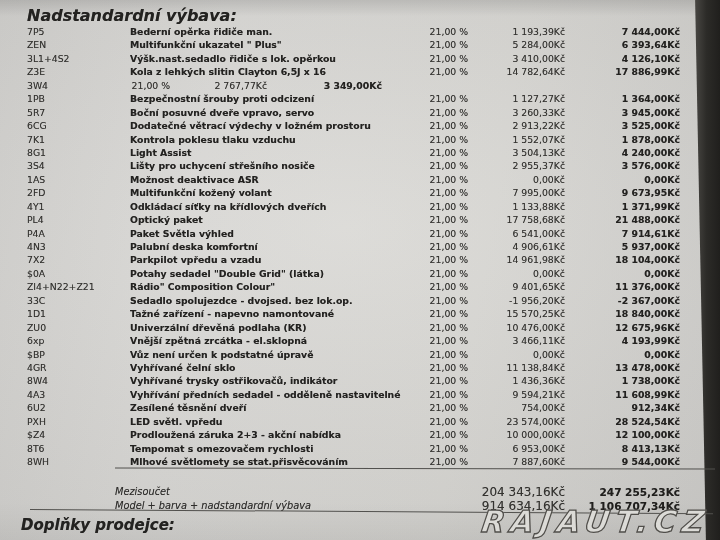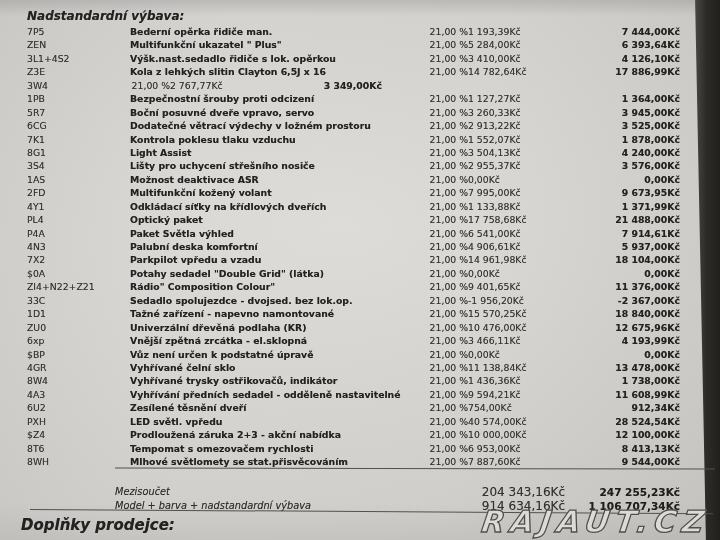--- a/index.html
+++ b/index.html
@@ -19,31 +19,31 @@
       radial-gradient(130% 95% at 48% 42%, rgba(255,255,255,0.10), rgba(0,0,0,0.09)),
       linear-gradient(180deg, rgba(0,0,0,0.12), rgba(0,0,0,0) 3%, rgba(0,0,0,0) 93%, rgba(0,0,0,0.05));
   }
   .dark-edge{
     position:absolute;top:0;right:0;width:30px;height:540px;
     background:linear-gradient(90deg,#55534f 0%,#2c2b28 55%,#201f1d 100%);
     clip-path:polygon(17% 0, 100% 0, 100% 100%, 53% 100%);
   }
   .doc{position:absolute;left:27px;top:10px;width:653px;color:#2e2d2b;}
   .doc-title{
-    font-size:12px;font-weight:bold;font-style:italic;color:#232220;
+    font-size:16px;font-weight:bold;font-style:italic;color:#232220;
     height:12px;line-height:12px;margin-bottom:3px;white-space:nowrap;
     text-shadow:0 0 0.5px rgba(40,40,40,0.55);
   }
   .rows{}
   .row{display:flex;height:13.44px;line-height:13.44px;font-size:9.3px;white-space:nowrap;
        text-shadow:0 0 0.5px rgba(40,40,40,0.45);}
   .c-code{width:88px;flex:none;color:#33322f;}
   .c-desc{flex:1;font-weight:bold;color:#232220;padding-left:15px;}
   .c-vat{width:55px;flex:none;text-align:right;color:#33322f;}
-  .c-net{width:97px;flex:none;color:#33322f;}
+  .c-net{width:97px;flex:none;text-align:right;color:#33322f;}
   .c-gross{width:115px;flex:none;text-align:right;font-weight:bold;color:#232220;}
   .summary{
     position:absolute;left:27px;top:468px;width:653px;padding-top:17px;
   }
   .summary::before{ 
     content:'';position:absolute;left:88px;top:0;width:600px;height:1px;
     background:#52514e;transform:rotate(0.1deg);
   }
   .srow{display:flex;height:14px;line-height:14px;white-space:nowrap;
         text-shadow:0 0 0.5px rgba(40,40,40,0.45);}
@@ -306,21 +306,21 @@
     <span class="c-desc">Zesílené těsnění dveří</span>
     <span class="c-vat">21,00 %</span>
     <span class="c-net">754,00Kč</span>
     <span class="c-gross">912,34Kč</span>
   </div>
 
   <div class="row">
     <span class="c-code">PXH</span>
     <span class="c-desc">LED světl. vpředu</span>
     <span class="c-vat">21,00 %</span>
-    <span class="c-net">40 574,00Kč</span>
+    <span class="c-net">23 574,00Kč</span>
     <span class="c-gross">28 524,54Kč</span>
   </div>
 
   <div class="row">
     <span class="c-code">$Z4</span>
     <span class="c-desc">Prodloužená záruka 2+3 - akční nabídka</span>
     <span class="c-vat">21,00 %</span>
     <span class="c-net">10 000,00Kč</span>
     <span class="c-gross">12 100,00Kč</span>
   </div>

